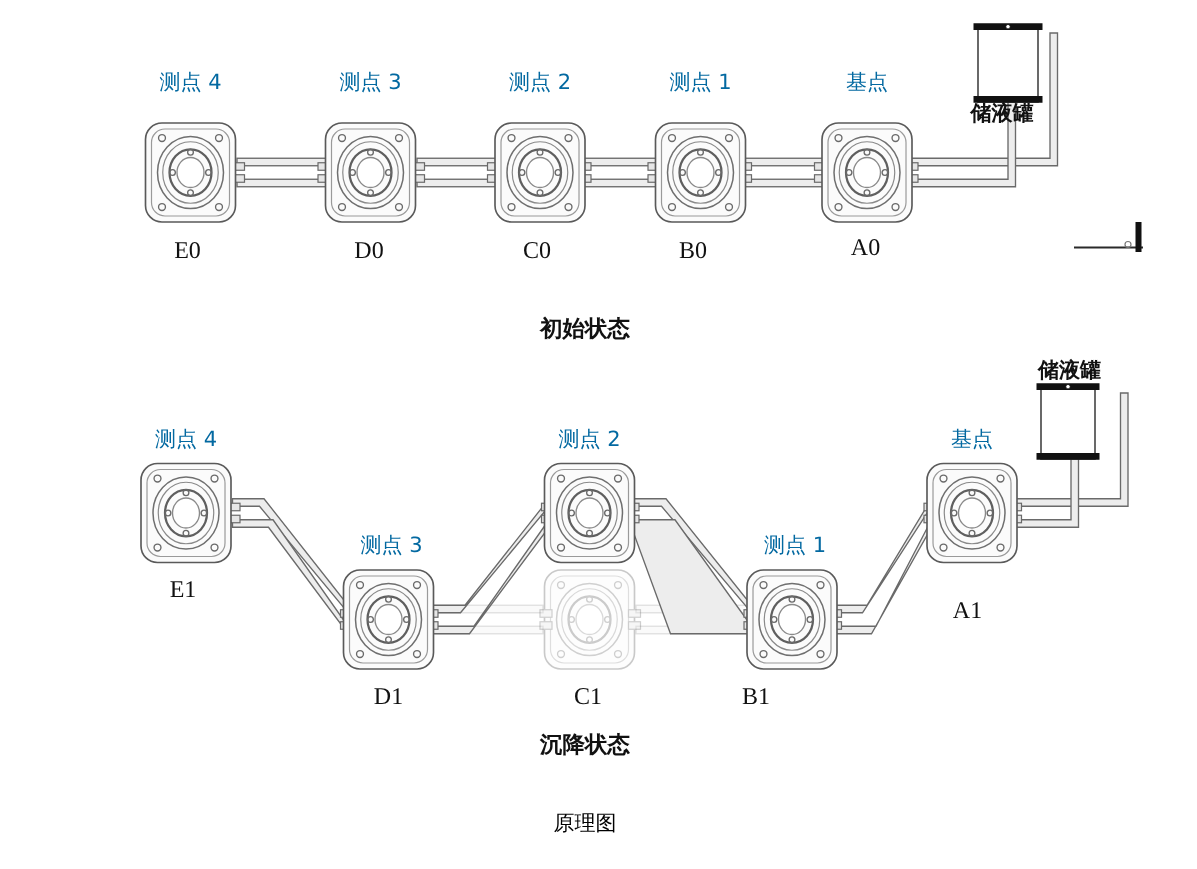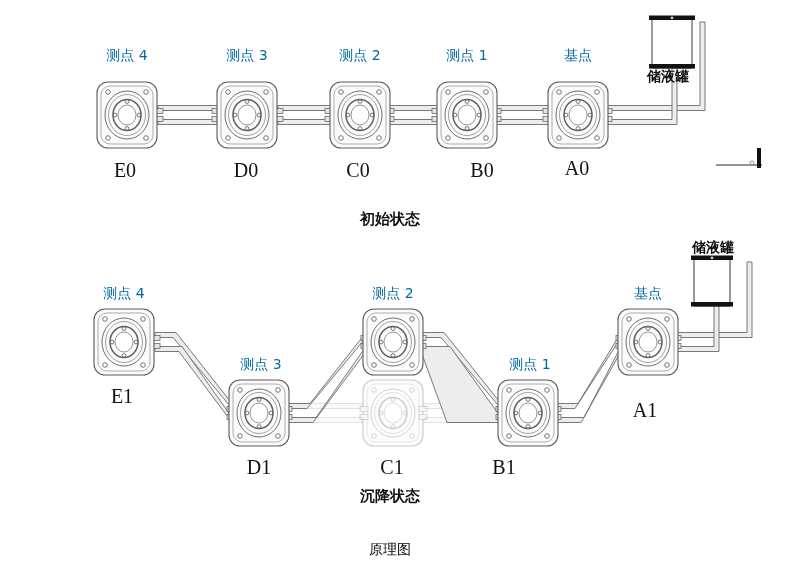--- a/index.html
+++ b/index.html
@@ -7,21 +7,21 @@
     width:798px;height:579px;overflow:hidden;
     font-family:"Liberation Sans","DejaVu Sans",sans-serif;
     color:#1a1a1a;position:relative;
   }
   #stage{position:absolute;left:0;top:0;width:798px;height:579px;}
   svg#scene{position:absolute;left:0;top:0;width:798px;height:579px;display:block;}
 
   .lbl{position:absolute;white-space:nowrap;line-height:1;}
   .lbl-cn{font-family:"DejaVu Sans","Liberation Sans",sans-serif;font-size:14px;color:#0369a1;}
   .lbl-cn-tank{font-family:"DejaVu Sans","Liberation Sans",sans-serif;font-size:14px;color:#111;font-weight:600;}
-  .lbl-id{font-family:"Liberation Serif","DejaVu Serif",serif;font-size:20px;color:#111;}
+  .lbl-id{font-family:"Liberation Serif","DejaVu Serif",serif;font-size:16px;color:#111;}
   .cap{font-family:"DejaVu Sans","Liberation Sans",sans-serif;font-size:15px;font-weight:bold;color:#111;}
   .cap-sub{font-family:"DejaVu Sans","Liberation Sans",sans-serif;font-size:14px;color:#000000;}
   .ctr{transform:translateX(-50%);}
 </style>
 </head>
 <body>
 
 <div id="stage">
 
   <svg id="scene" viewBox="0 0 798 579">
@@ -166,21 +166,21 @@
 
   <div class="lbl lbl-cn ctr" style="left:127px;top:48px;">测点 4</div>
   <div class="lbl lbl-cn ctr" style="left:247px;top:48px;">测点 3</div>
   <div class="lbl lbl-cn ctr" style="left:360px;top:48px;">测点 2</div>
   <div class="lbl lbl-cn ctr" style="left:467px;top:48px;">测点 1</div>
   <div class="lbl lbl-cn ctr" style="left:578px;top:48px;">基点</div>
 
   <div class="lbl lbl-id ctr" style="left:125px;top:160px;">E0</div>
   <div class="lbl lbl-id ctr" style="left:246px;top:160px;">D0</div>
   <div class="lbl lbl-id ctr" style="left:358px;top:160px;">C0</div>
-  <div class="lbl lbl-id ctr" style="left:482px;top:160px;">B0</div>
+  <div class="lbl lbl-id ctr" style="left:462px;top:160px;">B0</div>
   <div class="lbl lbl-id ctr" style="left:577px;top:158px;">A0</div>
 
   <div class="lbl lbl-cn-tank ctr" style="left:668px;top:69px;">储液罐</div>
 
   <div class="lbl cap ctr" style="left:390px;top:212px;">初始状态</div>
 
   <div class="lbl lbl-cn ctr" style="left:124px;top:286px;">测点 4</div>
   <div class="lbl lbl-cn ctr" style="left:261px;top:357px;">测点 3</div>
   <div class="lbl lbl-cn ctr" style="left:393px;top:286px;">测点 2</div>
   <div class="lbl lbl-cn ctr" style="left:530px;top:357px;">测点 1</div>

